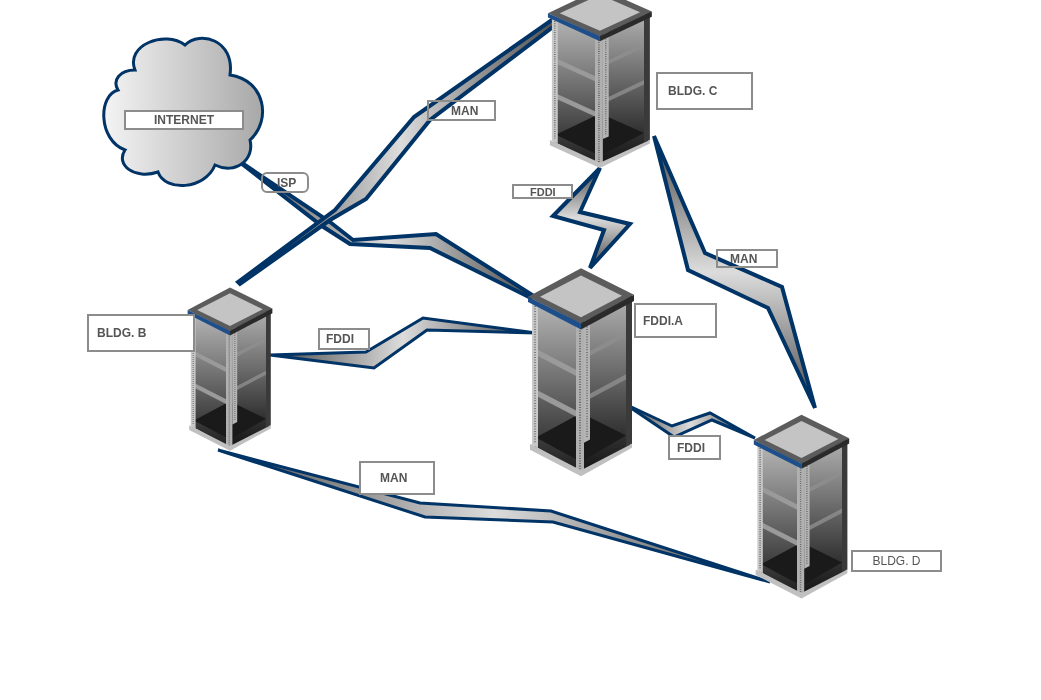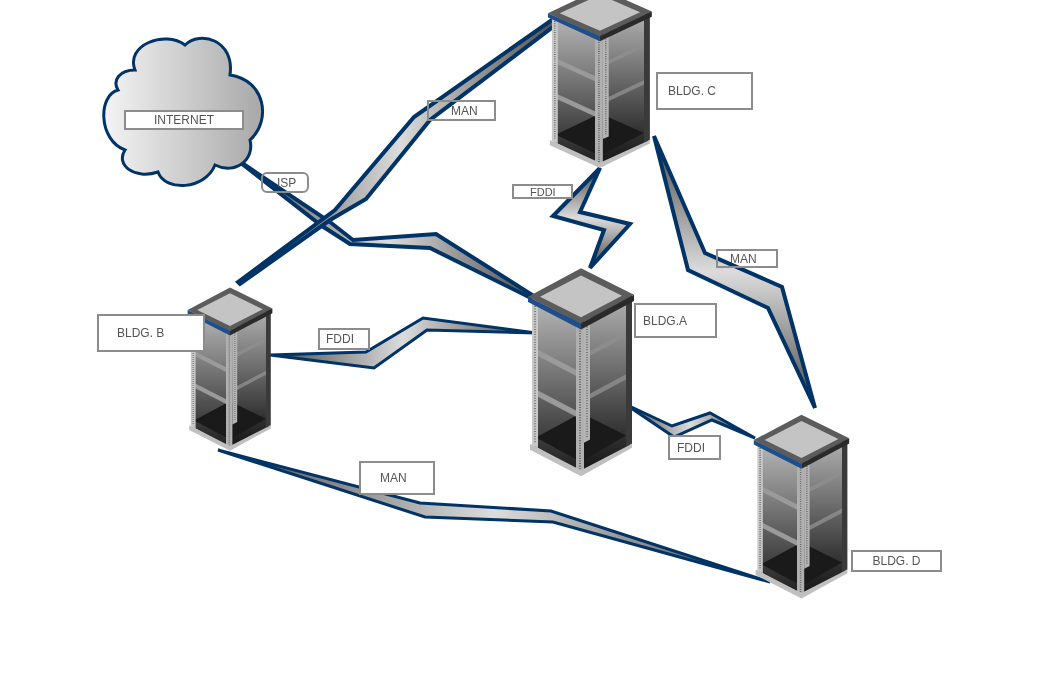--- a/index.html
+++ b/index.html
@@ -1,20 +1,20 @@
 <!DOCTYPE html>
 <html><head>
 <meta charset="utf-8">
 <style>
   html, body { margin: 0; padding: 0; background: #ffffff; }
   body { width: 1041px; height: 700px; position: relative; overflow: hidden;
          font-family: "Liberation Sans", sans-serif; }
   #diagram { position: absolute; left: 0; top: 0; }
   .lbl { position: absolute; box-sizing: border-box; border: 2px solid #8c8c8c; background: #ffffff;
-         color: #555555; font-size: 12px; font-weight: normal; display: flex; align-items: center;
+         color: #555555; font-size: 12px; font-weight: bold; display: flex; align-items: center;
          font-family: "Liberation Sans", sans-serif; }
   .lbl span { display: block; }
 </style>
 </head>
 <body>
 
 <svg id="diagram" width="1041" height="700" viewBox="0 0 1041 700">
   <defs>
     <linearGradient id="linkGrad" x1="0" y1="0" x2="1" y2="0">
       <stop offset="0" stop-color="#4a4a4a"></stop>
@@ -124,26 +124,26 @@
 </svg>
 
 <div class="lbl" style="left:124px;top:110px;width:120px;height:20px;justify-content:center;align-items:center;">
   <span>INTERNET</span>
 </div>
 
 <div class="lbl" style="left:656px;top:72px;width:97px;height:38px;padding-left:10px;">
   <span>BLDG. C</span>
 </div>
 
-<div class="lbl" style="left:97px;top:314px;width:108px;height:38px;padding-left:18px;">
+<div class="lbl" style="left:87px;top:314px;width:108px;height:38px;padding-left:8px;">
   <span>BLDG. B</span>
 </div>
 
 <div class="lbl" style="left:634px;top:303px;width:83px;height:35px;padding-left:7px;">
-  <span>BLDG.A</span>
+  <span>FDDI.A</span>
 </div>
 
 <div class="lbl" style="left:851px;top:550px;width:91px;height:22px;justify-content:center;font-weight:normal;">
   <span>BLDG. D</span>
 </div>
 
 <div class="lbl" style="left:261px;top:172px;width:48px;height:21px;padding-left:14px;background:transparent;border-radius:6px;">
   <span>ISP</span>
 </div>
 

